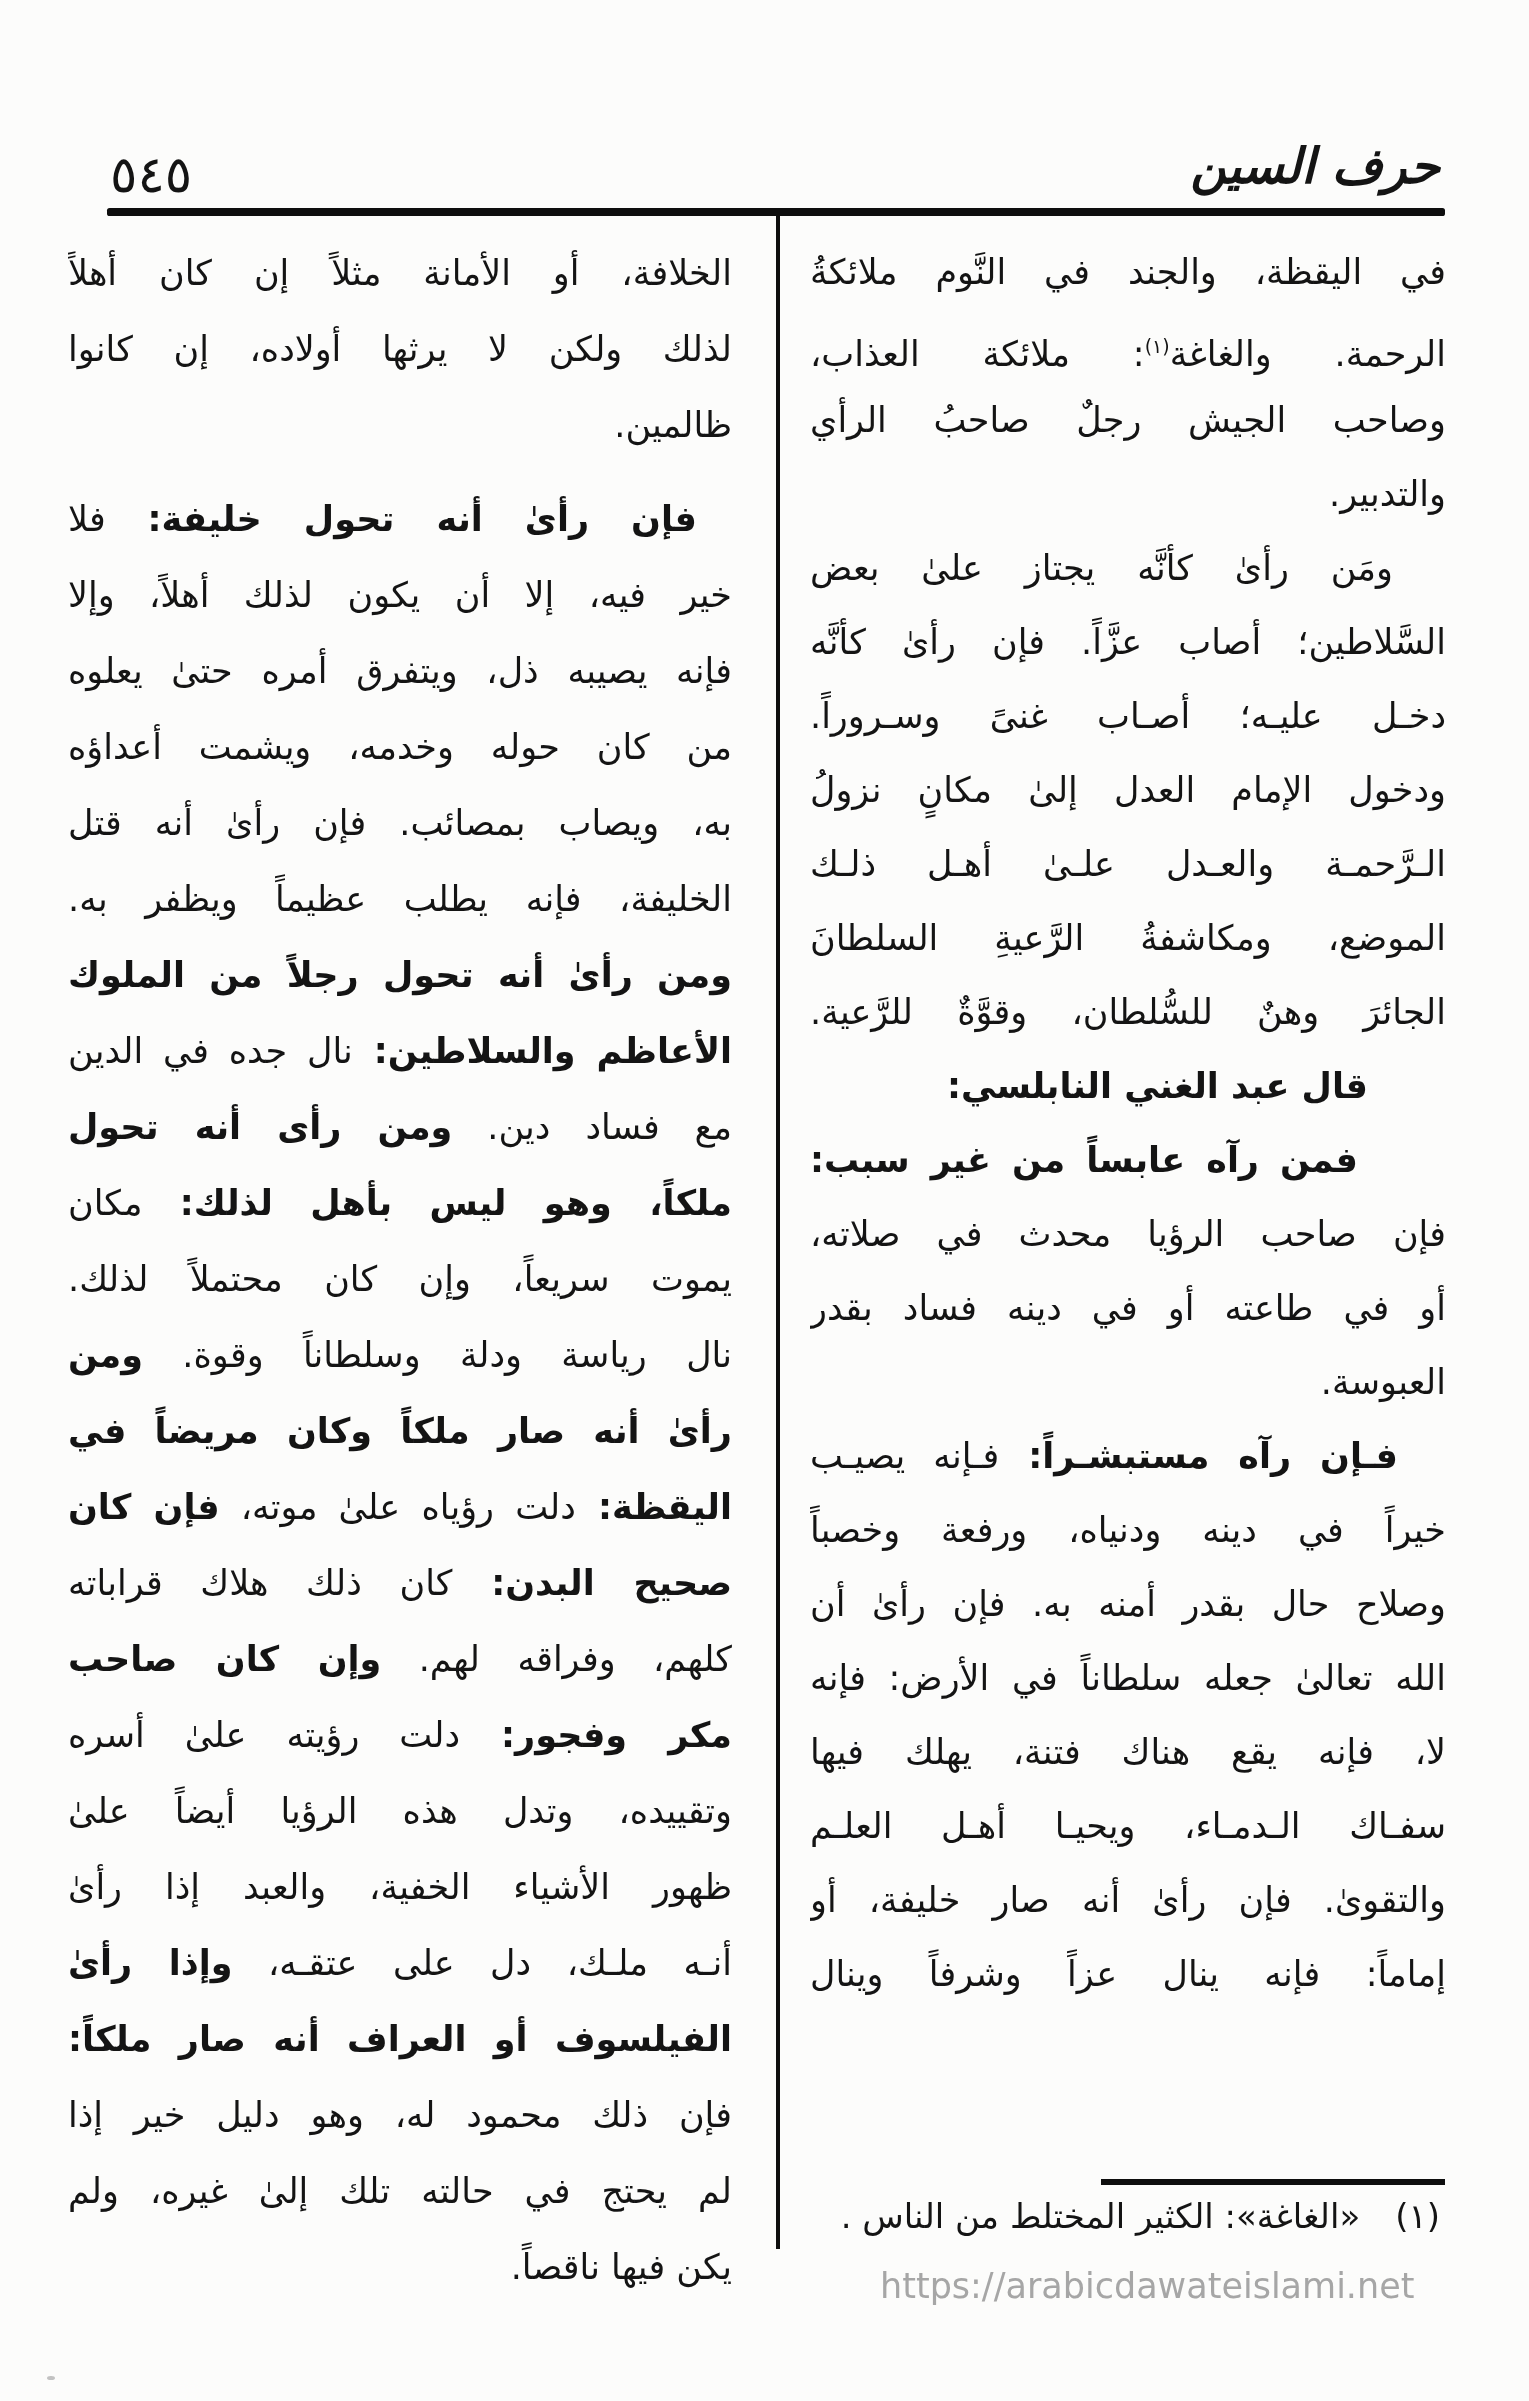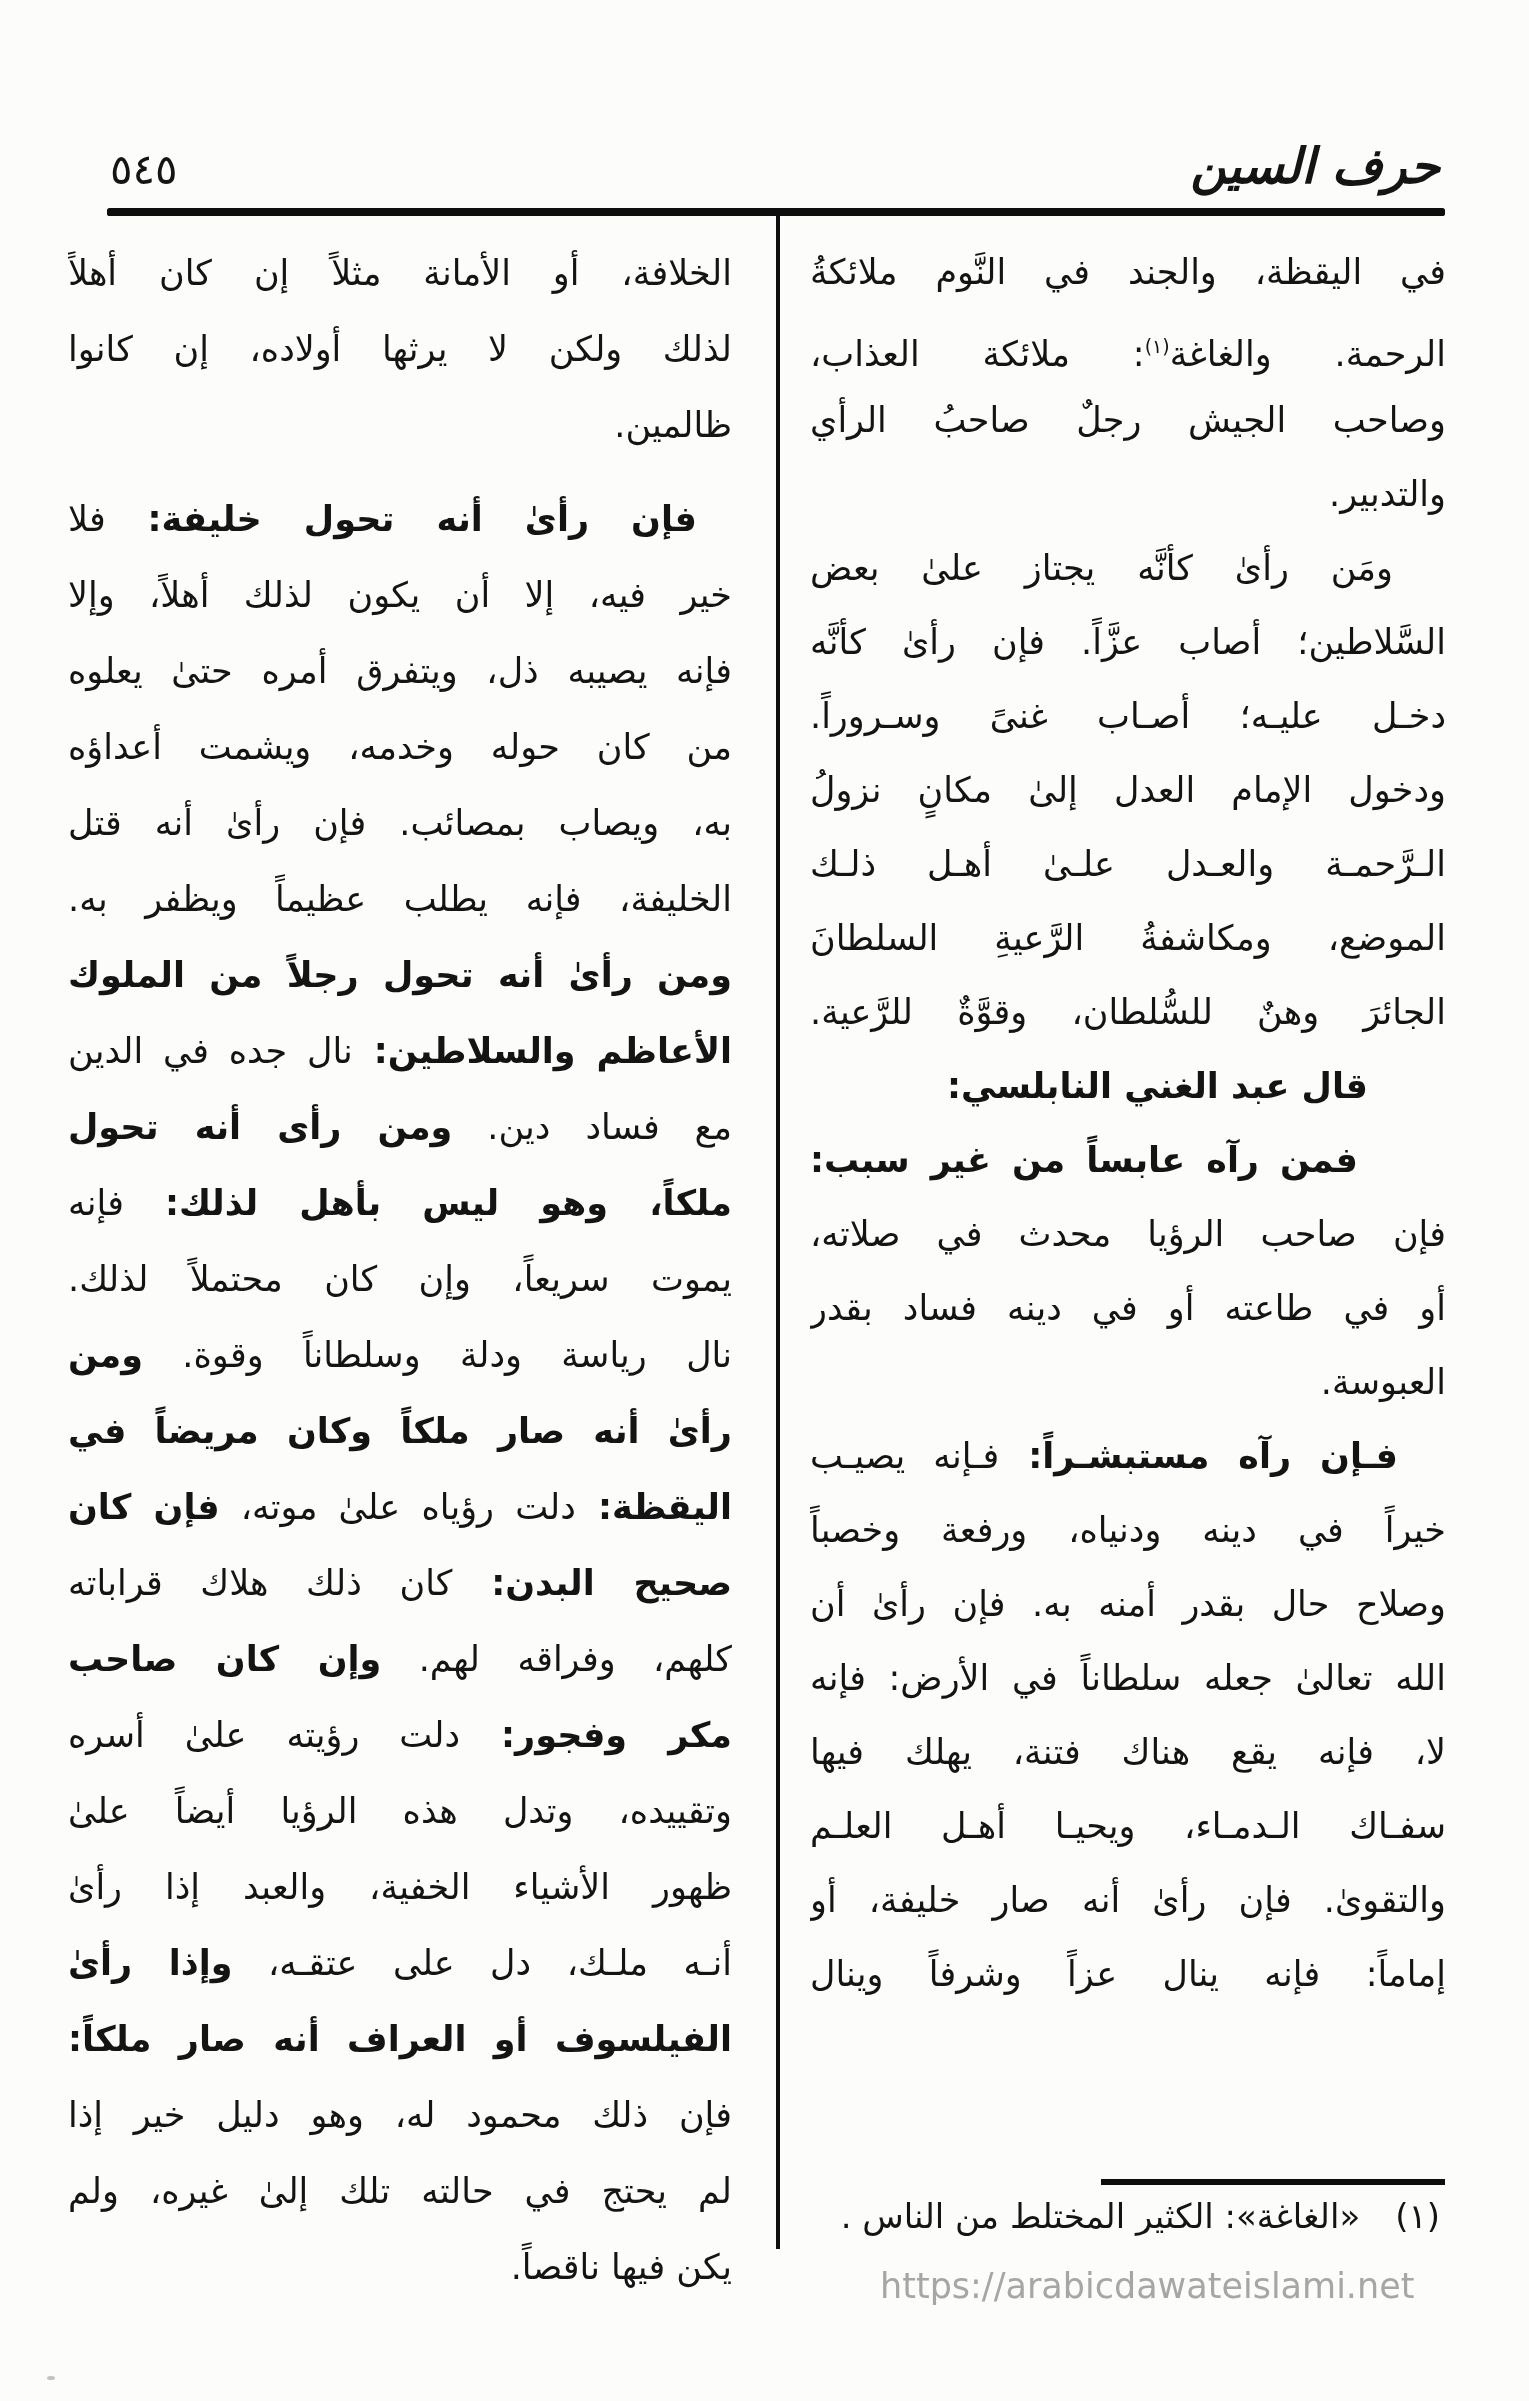--- a/index.html
+++ b/index.html
@@ -16,21 +16,21 @@
   
   .header-title {
     position:absolute; top:138px; right:89px;
     direction:rtl;
     font-size:49px; font-weight:bold;
     letter-spacing:0;
     font-style:italic;
   }
   .page-number {
     position:absolute; top:145px; left:110px;
-    font-size:42px;
+    font-size:51px;
     direction:rtl;
   }
   .top-rule {
     position:absolute; top:208px; left:107px; width:1338px; height:7.9px;
     background:#0e0e0e; border-radius:2.6px;
   }
   .col-divider {
     position:absolute; top:216px; left:776px; width:4.4px; height:2033px;
     background:#0e0e0e;
   }
@@ -125,21 +125,21 @@
       <div class="line end"><span>ظالمين.</span></div>
       <div class="line gap" style="padding-right: 35px;"><span class="b">فإن رأىٰ أنه تحول خليفة: </span><span>فلا</span></div>
       <div class="line"><span>خير فيه، إلا أن يكون لذلك أهلاً، وإلا</span></div>
       <div class="line"><span>فإنه يصيبه ذل، ويتفرق أمره حتىٰ يعلوه</span></div>
       <div class="line"><span>من كان حوله وخدمه، ويشمت أعداؤه</span></div>
       <div class="line"><span>به، ويصاب بمصائب. فإن رأىٰ أنه قتل</span></div>
       <div class="line"><span>الخليفة، فإنه يطلب عظيماً ويظفر به.</span></div>
       <div class="line"><span class="b">ومن رأىٰ أنه تحول رجلاً من الملوك</span></div>
       <div class="line"><span class="b">الأعاظم والسلاطين: </span><span>نال جده في الدين</span></div>
       <div class="line"><span>مع فساد دين. </span><span class="b">ومن رأى أنه تحول</span></div>
-      <div class="line"><span class="b">ملكاً، وهو ليس بأهل لذلك: </span><span>فإنه</span></div>
+      <div class="line"><span class="b">ملكاً، وهو ليس بأهل لذلك: </span><span>مكان</span></div>
       <div class="line"><span>يموت سريعاً، وإن كان محتملاً لذلك.</span></div>
       <div class="line"><span>نال رياسة ودلة وسلطاناً وقوة. </span><span class="b">ومن</span></div>
       <div class="line"><span class="b">رأىٰ أنه صار ملكاً وكان مريضاً في</span></div>
       <div class="line"><span class="b">اليقظة: </span><span>دلت رؤياه علىٰ موته، </span><span class="b">فإن كان</span></div>
       <div class="line"><span class="b">صحيح البدن: </span><span>كان ذلك هلاك قراباته</span></div>
       <div class="line"><span>كلهم، وفراقه لهم. </span><span class="b">وإن كان صاحب</span></div>
       <div class="line"><span class="b">مكر وفجور: </span><span>دلت رؤيته علىٰ أسره</span></div>
       <div class="line"><span>وتقييده، وتدل هذه الرؤيا أيضاً علىٰ</span></div>
       <div class="line"><span>ظهور الأشياء الخفية، والعبد إذا رأىٰ</span></div>
       <div class="line"><span>أنـه ملـك، دل على عتقـه، </span><span class="b">وإذا رأىٰ</span></div>

